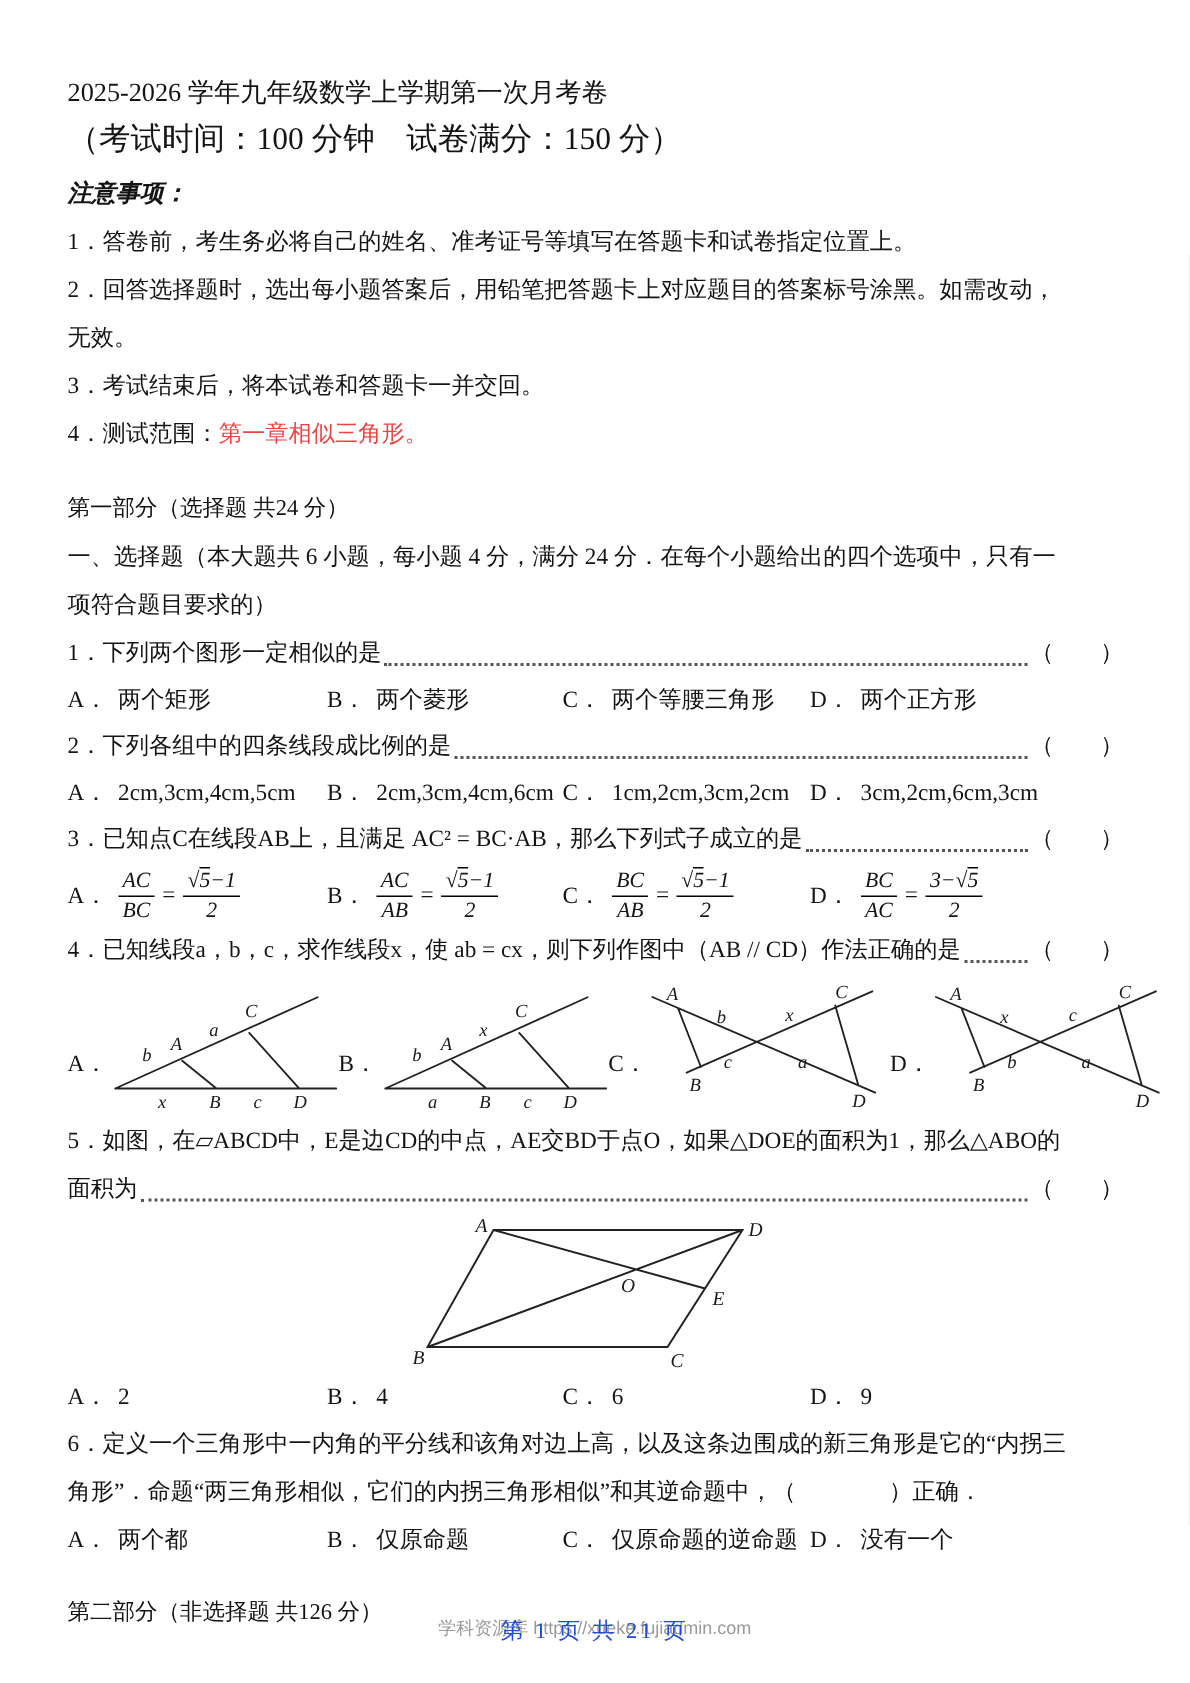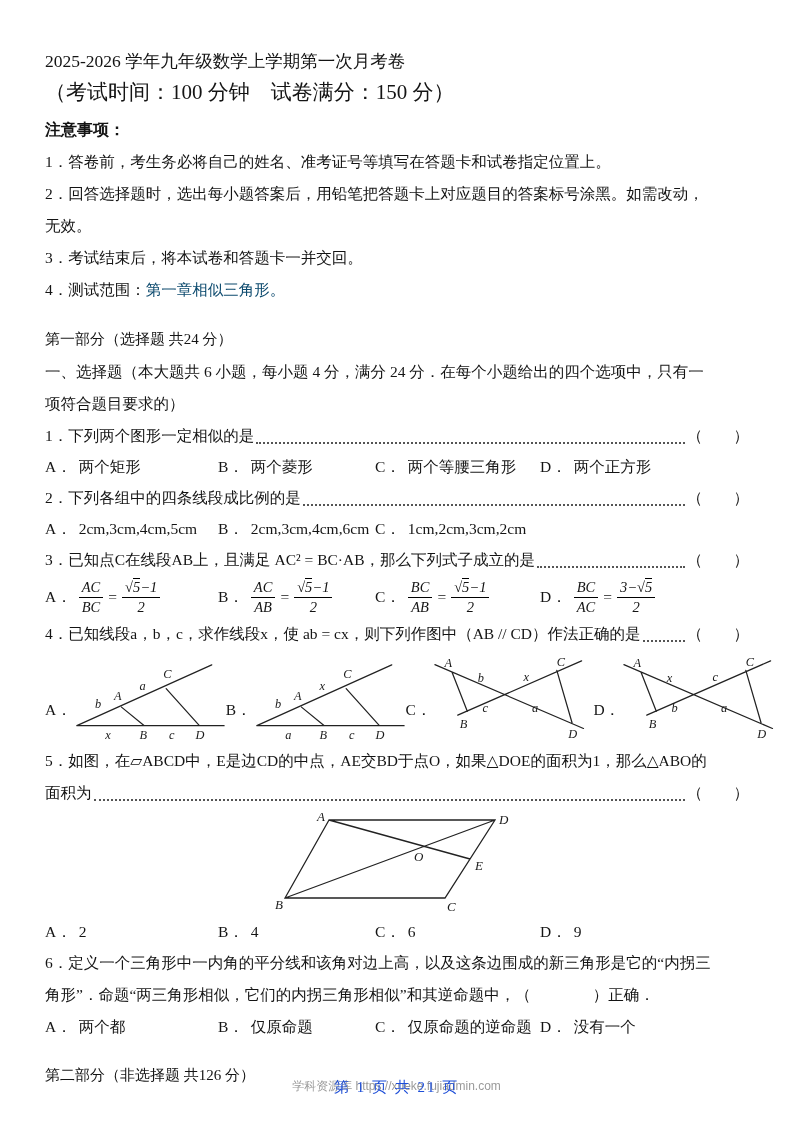--- a/index.html
+++ b/index.html
@@ -5,23 +5,23 @@
   html,body{margin:0;padding:0;background:#e8e8e8;}
   .page{
     width:793px;height:1122px;background:#ffffff;position:relative;
     box-sizing:border-box;padding:46px 44px 0 45px;
     font-family:"Liberation Serif","DejaVu Serif",serif;
     color:#141414;font-size:15.5px;overflow:hidden;
   }
   .center{text-align:left;}
   .title{font-size:17.5px;line-height:30px;}
   .subtitle{font-size:21px;line-height:32px;margin-bottom:6px;}
-  .notes-heading{font-weight:bold;font-size:16px;line-height:32px;}
+  .notes-heading{font-weight:bold;font-size:16px;line-height:32px;font-style:italic;}
   .bodyline{line-height:32px;}
-  .red{color:#0c4a6e;}
+  .red{color:#ef4444;}
   .section-title{line-height:34px;font-size:15px;margin-top:16px;}
   .qline{display:flex;align-items:flex-end;line-height:31px;}
   .qline .stem{white-space:nowrap;}
   .leader{flex:1 1 auto;min-width:14px;border-bottom:2px dotted #555;margin:0 2px 7px 2px;}
   .bracket{white-space:nowrap;}
   .opts{display:grid;grid-template-columns:173px 157px 165px auto;line-height:31px;}
   .opt{white-space:nowrap;}
   .ok{margin-right:7px;}
   
   .fracrow{display:grid;grid-template-columns:173px 157px 165px auto;margin:3px 0 2px 0;}
@@ -78,20 +78,21 @@
 
   <div class="qline">
     <span class="stem">2．下列各组中的四条线段成比例的是</span>
     <span class="leader"></span>
     <span class="bracket">（　　）</span>
   </div>
   <div class="opts">
     <span class="opt"><span class="ok">A．</span><span>2cm,3cm,4cm,5cm</span></span>
     <span class="opt"><span class="ok">B．</span><span>2cm,3cm,4cm,6cm</span></span>
     <span class="opt"><span class="ok">C．</span><span>1cm,2cm,3cm,2cm</span></span>
+    <span class="opt"><span class="ok">D．</span><span>3cm,2cm,6cm,3cm</span></span>
   </div>
 
   <div class="qline">
     <span class="stem">3．已知点C在线段AB上，且满足 AC² = BC·AB，那么下列式子成立的是</span>
     <span class="leader"></span>
     <span class="bracket">（　　）</span>
   </div>
   <div class="fracrow">
     <span class="frac-opt">
       <span class="ok">A．</span>

